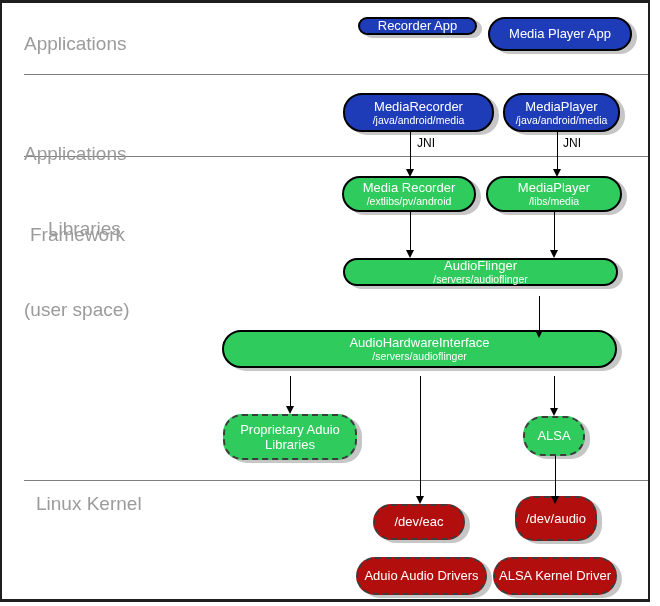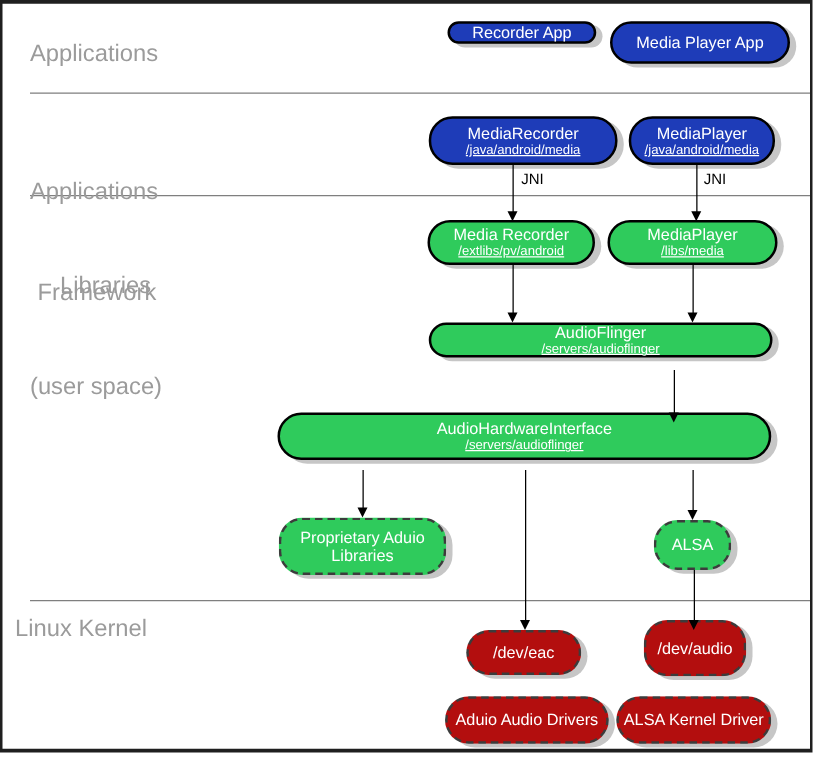--- a/index.html
+++ b/index.html
@@ -11,27 +11,27 @@
   #divider-1{top:74px;}
   #divider-2{top:156px;}
   #divider-3{top:480px;}
 
   .sec-label{position:absolute;color:#9b9b9b;font-size:19px;line-height:27px;white-space:pre;}
   #lbl-applications{left:24px;top:30px;}
   #lbl-framework{left:24px;top:86px;}
   #lbl-framework .l2{padding-left:6px;}
   #lbl-libraries{left:24px;top:161px;}
   #lbl-libraries .l1{padding-left:24px;}
-  #lbl-kernel{left:12px;top:490px;text-align:right;}
+  #lbl-kernel{left:36px;top:490px;text-align:right;}
 
   .node{position:absolute;box-sizing:border-box;border:2px solid #000;border-radius:19px;
         color:#fff;display:flex;flex-direction:column;align-items:center;justify-content:center;
         text-align:center;line-height:1.18;box-shadow:5px 3px 0 #c6c6c6;}
   .node .t{font-size:13px;}
-  .node .s{font-size:10.5px;text-decoration:underline;}
+  .node .s{font-size:10.5px;}
   .blue{background:#1e3cb8;}
   .green{background:#2fcb5c;}
   .red{background:#b30e0e;}
   .dashed{border:2px dashed #3c3c3c;}
 
   #recorder-app{left:358px;top:17px;width:119px;height:18px;}
   #media-player-app{left:488px;top:17px;width:144px;height:34px;}
   #media-recorder-fw{left:343px;top:93px;width:151px;height:39px;}
   #media-player-fw{left:503px;top:93px;width:117px;height:39px;}
   #media-recorder-lib{left:342px;top:176px;width:134px;height:36px;}

